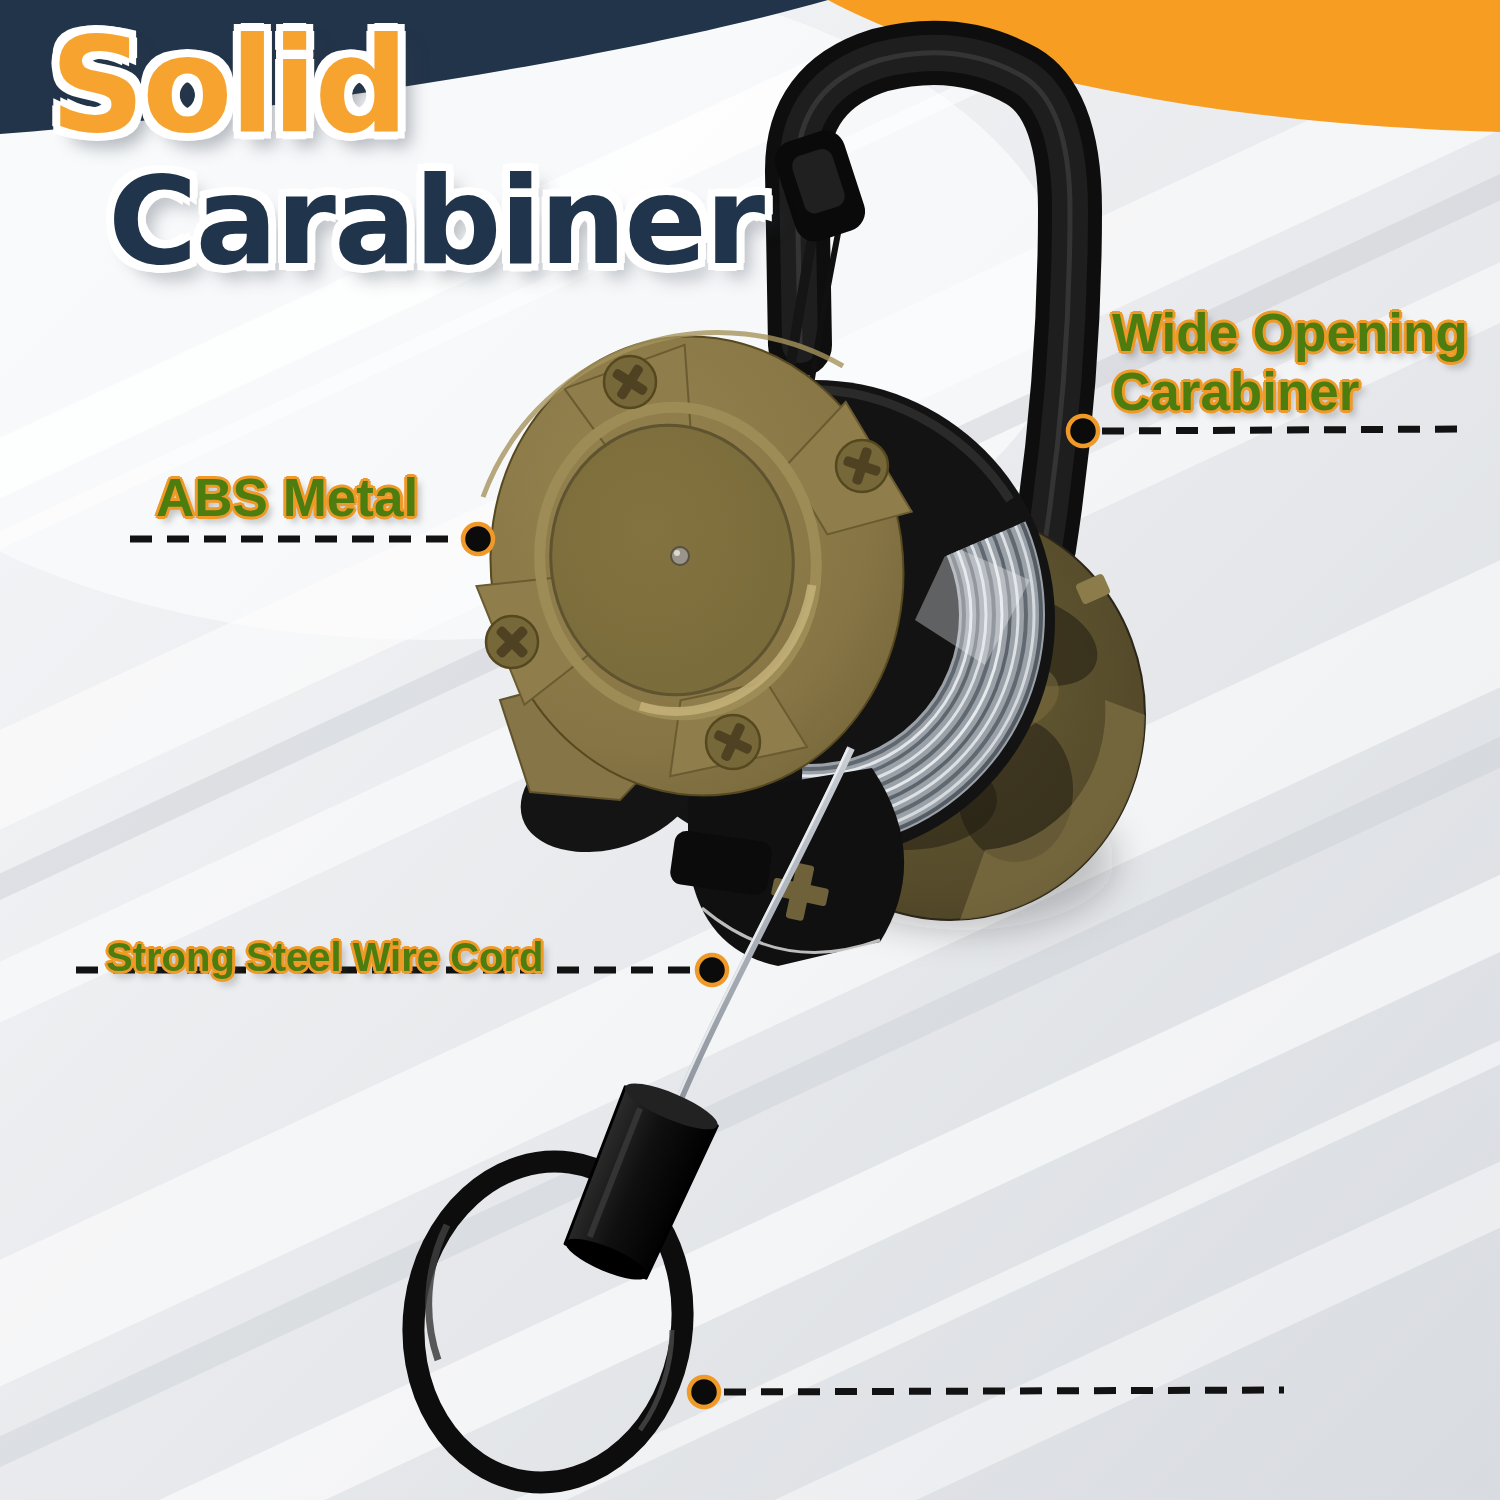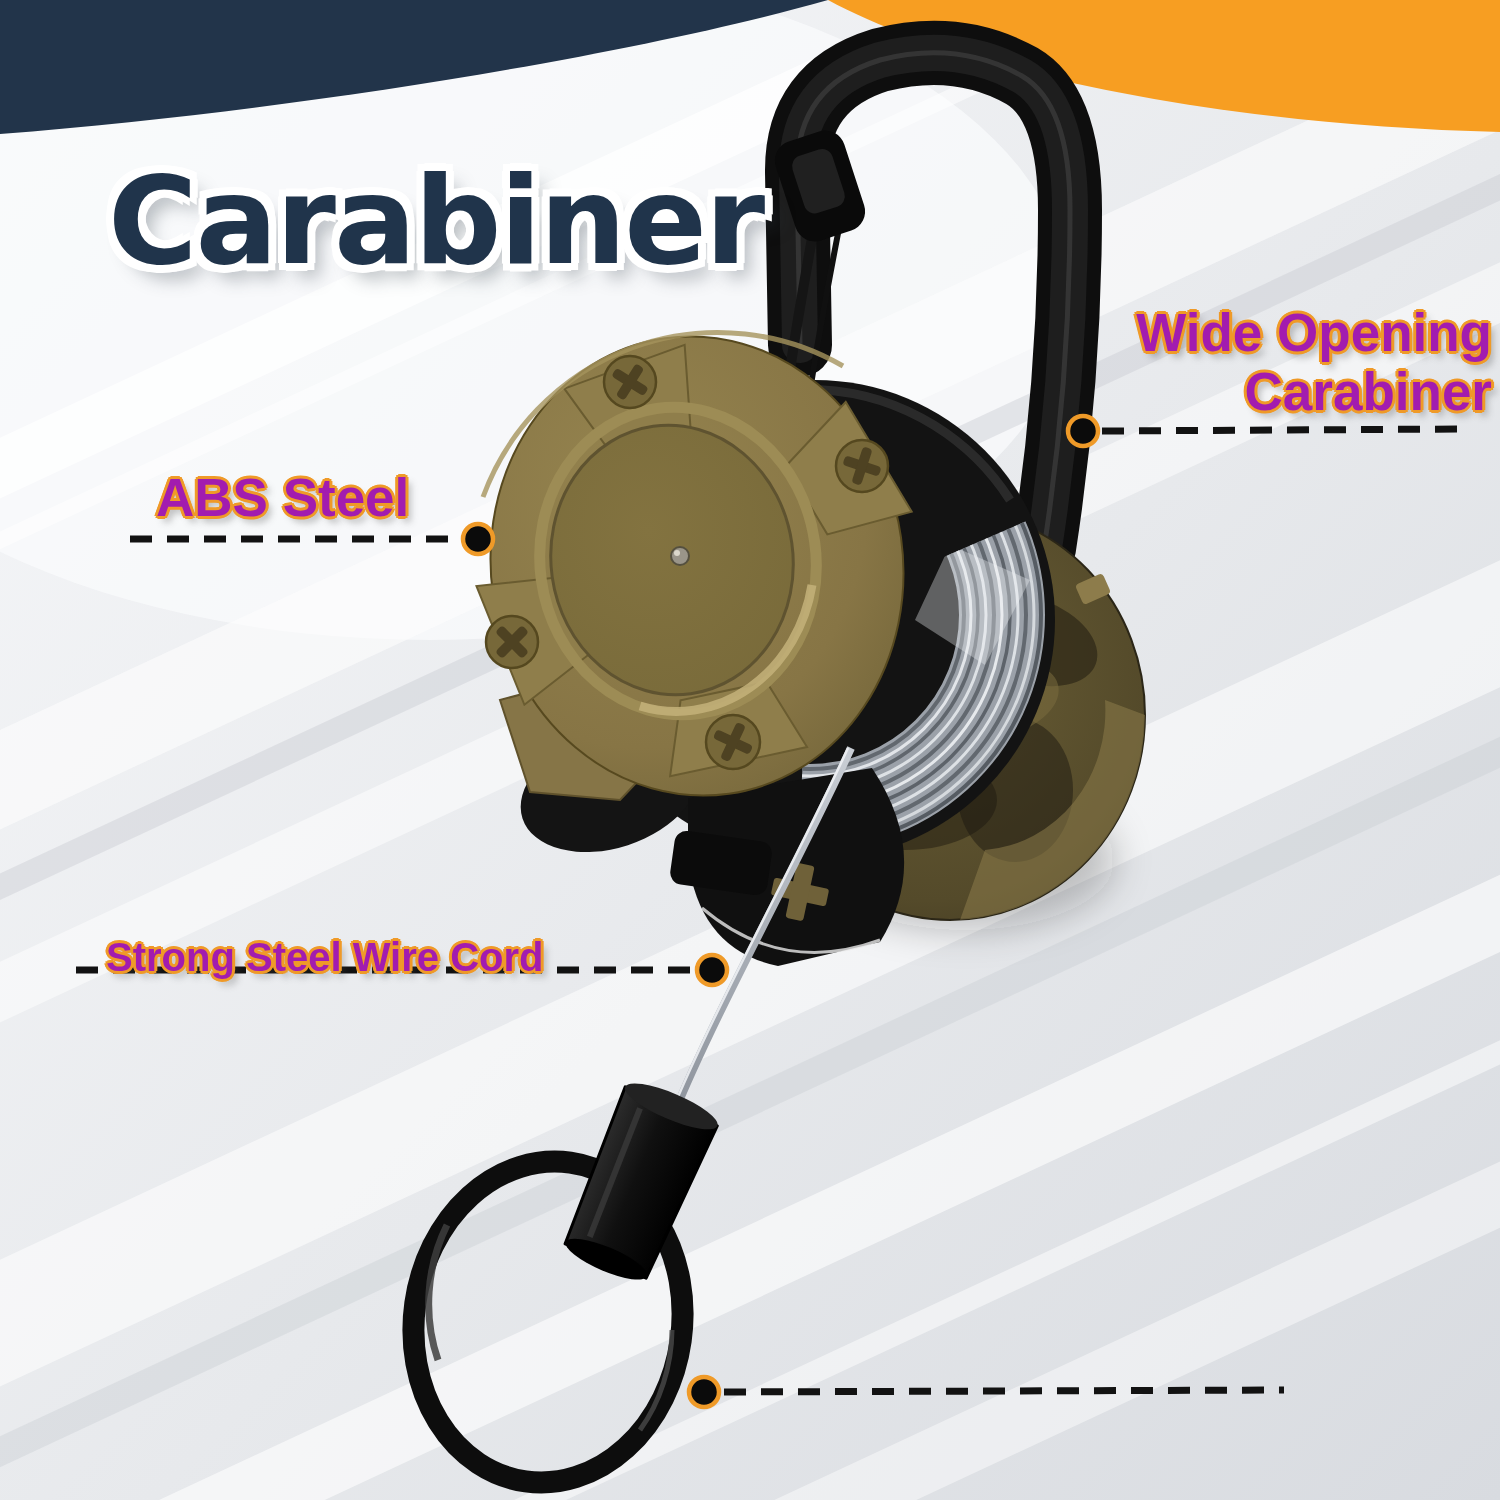--- a/index.html
+++ b/index.html
@@ -25,27 +25,26 @@
   .title-structure{
     left:108px;top:150px;font-size:122px;letter-spacing:-2px;color:#20344B;
     text-shadow:
       -7px -7px 0 #fff, 7px -7px 0 #fff, -7px 7px 0 #fff, 7px 7px 0 #fff,
       0 -8px 0 #fff, 0 8px 0 #fff, -8px 0 0 #fff, 8px 0 0 #fff,
       12px 14px 18px rgba(50,60,72,.35);
   }
 
   
   .lbl{
-    position:absolute;margin:0;color:#a21caf;font-weight:bold;
+    position:absolute;margin:0;color:#4d7c0f;font-weight:bold;
     font-family:"Liberation Sans",sans-serif;line-height:1.12;
     text-shadow:
       -2px -2px 0 #EF9A28, 2px -2px 0 #EF9A28, -2px 2px 0 #EF9A28, 2px 2px 0 #EF9A28,
       0 -3px 0 #EF9A28, 0 3px 0 #EF9A28, -3px 0 0 #EF9A28, 3px 0 0 #EF9A28,
       5px 6px 7px rgba(70,70,70,.35);
-    text-align: right;
   }
   .lbl-carabiner{left:1112px;top:303px;width:380px;font-size:53px;}
   .lbl-abs{left:156px;top:468px;font-size:53px;}
   .lbl-wire{left:106px;top:935px;font-size:40px;}
   .lbl-ring{left:756px;top:1329px;font-size:52px;}
 </style>
 </head>
 <body>
 
 <div class="stage">
@@ -246,18 +245,19 @@
       </g>
       <g fill="#0b0b0b" stroke="#EF9A28" stroke-width="4.5">
         <circle cx="1083" cy="431" r="15"></circle>
         <circle cx="478" cy="539" r="15"></circle>
         <circle cx="712" cy="970" r="15"></circle>
         <circle cx="704" cy="1392" r="15"></circle>
       </g>
     </g>
   </svg>
 
+  <h1 class="title title-solid">Solid</h1>
   <h1 class="title title-structure">Carabiner</h1>
 
   <p class="lbl lbl-carabiner">Wide Opening Carabiner</p>
-  <p class="lbl lbl-abs">ABS Steel</p>
+  <p class="lbl lbl-abs">ABS Metal</p>
   <p class="lbl lbl-wire">Strong Steel Wire Cord</p>
 </div>
 
 </body></html>

